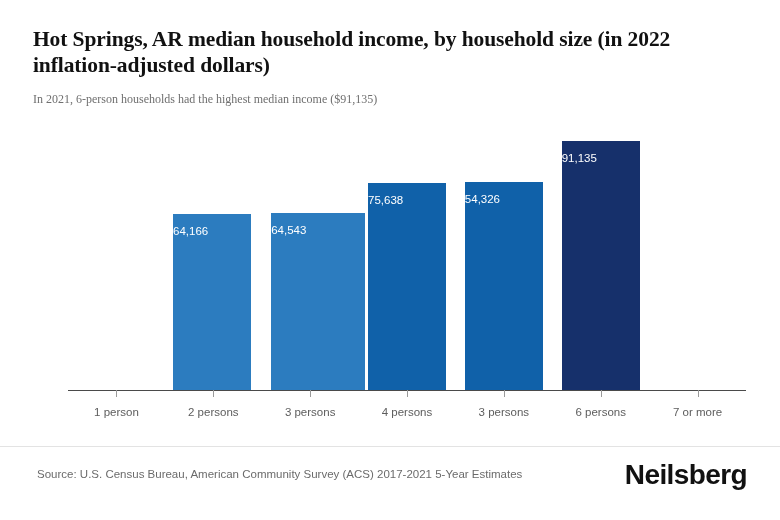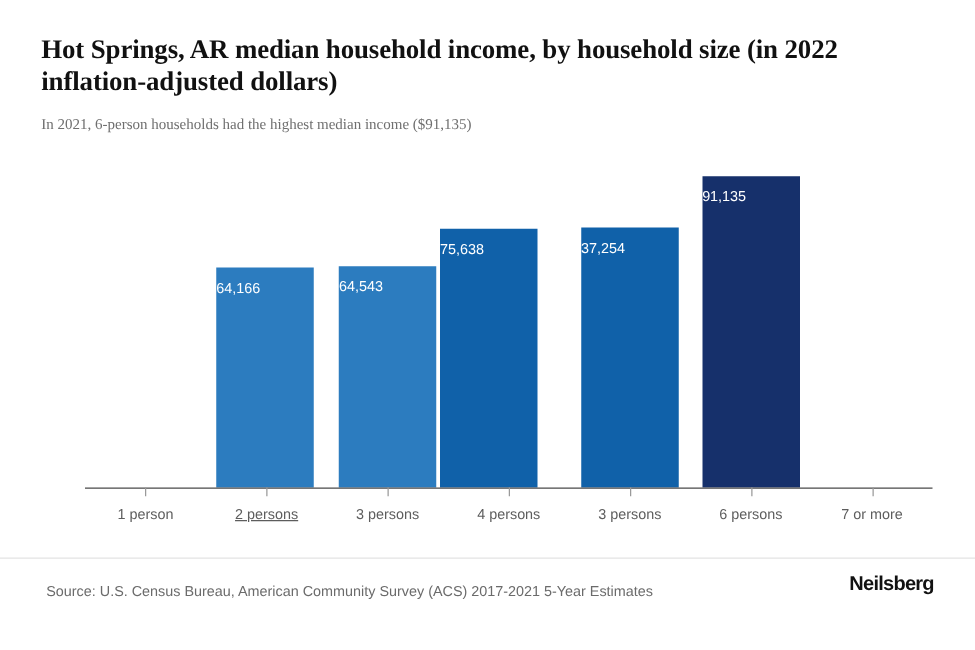--- a/index.html
+++ b/index.html
@@ -119,21 +119,21 @@
     top: 468px;
     font-size: 11.5px;
     color: #6b6b6b;
     font-family: "Liberation Sans", sans-serif;
     white-space: nowrap;
   }
   #brand-logo {
     position: absolute;
     right: 33px;
     top: 459px;
-    font-size: 16px;
+    font-size: 28px;
     font-weight: bold;
     color: #111111;
     letter-spacing: -0.6px;
     font-family: "Liberation Sans", sans-serif;
   }
 </style>
 </head>
 <body>
 
 <div id="page">
@@ -141,46 +141,46 @@
   <div id="header">
     <h1 id="chart-title">Hot Springs, AR median household income, by household size (in 2022 inflation-adjusted dollars)</h1>
     <p id="chart-subtitle">In 2021, 6-person households had the highest median income ($91,135)</p>
   </div>
 
   <div id="plot">
     <div id="barlayer">
         <div class="bar" style="left: 105px; width: 78px; height: 175.612px; background: rgb(44, 124, 191);">
           <span class="bar-value" style="color: rgb(255, 255, 255);">64,166</span>
         </div>
-        <div class="bar" style="left: 203.143px; width: 78px; height: 176.644px; background: rgb(44, 124, 191);">
+        <div class="bar" style="left: 203.143px; width: 78px; height: 176.644px; background: rgb(44, 124, 191); padding-left: 16px;">
           <span class="bar-value" style="color: rgb(255, 255, 255);">64,543</span>
         </div>
-        <div class="bar" style="left: 284px; width: 78px; height: 207.009px; background: rgb(16, 97, 169);">
+        <div class="bar" style="left: 300px; width: 78px; height: 207.009px; background: rgb(16, 97, 169);">
           <span class="bar-value" style="color: rgb(255, 255, 255);">75,638</span>
         </div>
         <div class="bar" style="left: 396.857px; width: 78px; height: 207.696px; background: rgb(16, 97, 169);">
-          <span class="bar-value" style="color: rgb(255, 255, 255);">37,254</span>
+          <span class="bar-value" style="color: rgb(255, 255, 255);">54,326</span>
         </div>
         <div class="bar" style="left: 493.714px; width: 78px; height: 249.422px; background: rgb(22, 48, 107);">
           <span class="bar-value" style="color: rgb(255, 255, 255);">91,135</span>
         </div>
       </div>
   </div>
 
   <div id="xaxis-line"></div>
   <div id="ticklayer-x"></div>
 
   <div id="footer-rule"></div>
   <div id="source-text">Source: U.S. Census Bureau, American Community Survey (ACS) 2017-2021 5-Year Estimates</div>
   <div id="brand-logo">Neilsberg</div>
 
 <div class="x-tick-mark" style="left: 116.429px;"></div>
     <div class="x-tick-label" style="left: 116.429px;">1 person</div>
     <div class="x-tick-mark" style="left: 213.286px;"></div>
-    <div class="x-tick-label" style="left: 213.286px; text-decoration: underline;">2 persons</div>
+    <div class="x-tick-label" style="left: 213.286px;">2 persons</div>
     <div class="x-tick-mark" style="left: 310.143px;"></div>
     <div class="x-tick-label" style="left: 310.143px;">3 persons</div>
     <div class="x-tick-mark" style="left: 407px;"></div>
     <div class="x-tick-label" style="left: 407px;">4 persons</div>
     <div class="x-tick-mark" style="left: 503.857px;"></div>
     <div class="x-tick-label" style="left: 503.857px;">3 persons</div>
     <div class="x-tick-mark" style="left: 600.714px;"></div>
     <div class="x-tick-label" style="left: 600.714px;">6 persons</div>
     <div class="x-tick-mark" style="left: 697.571px;"></div>
     <div class="x-tick-label" style="left: 697.571px;">7 or more</div>

